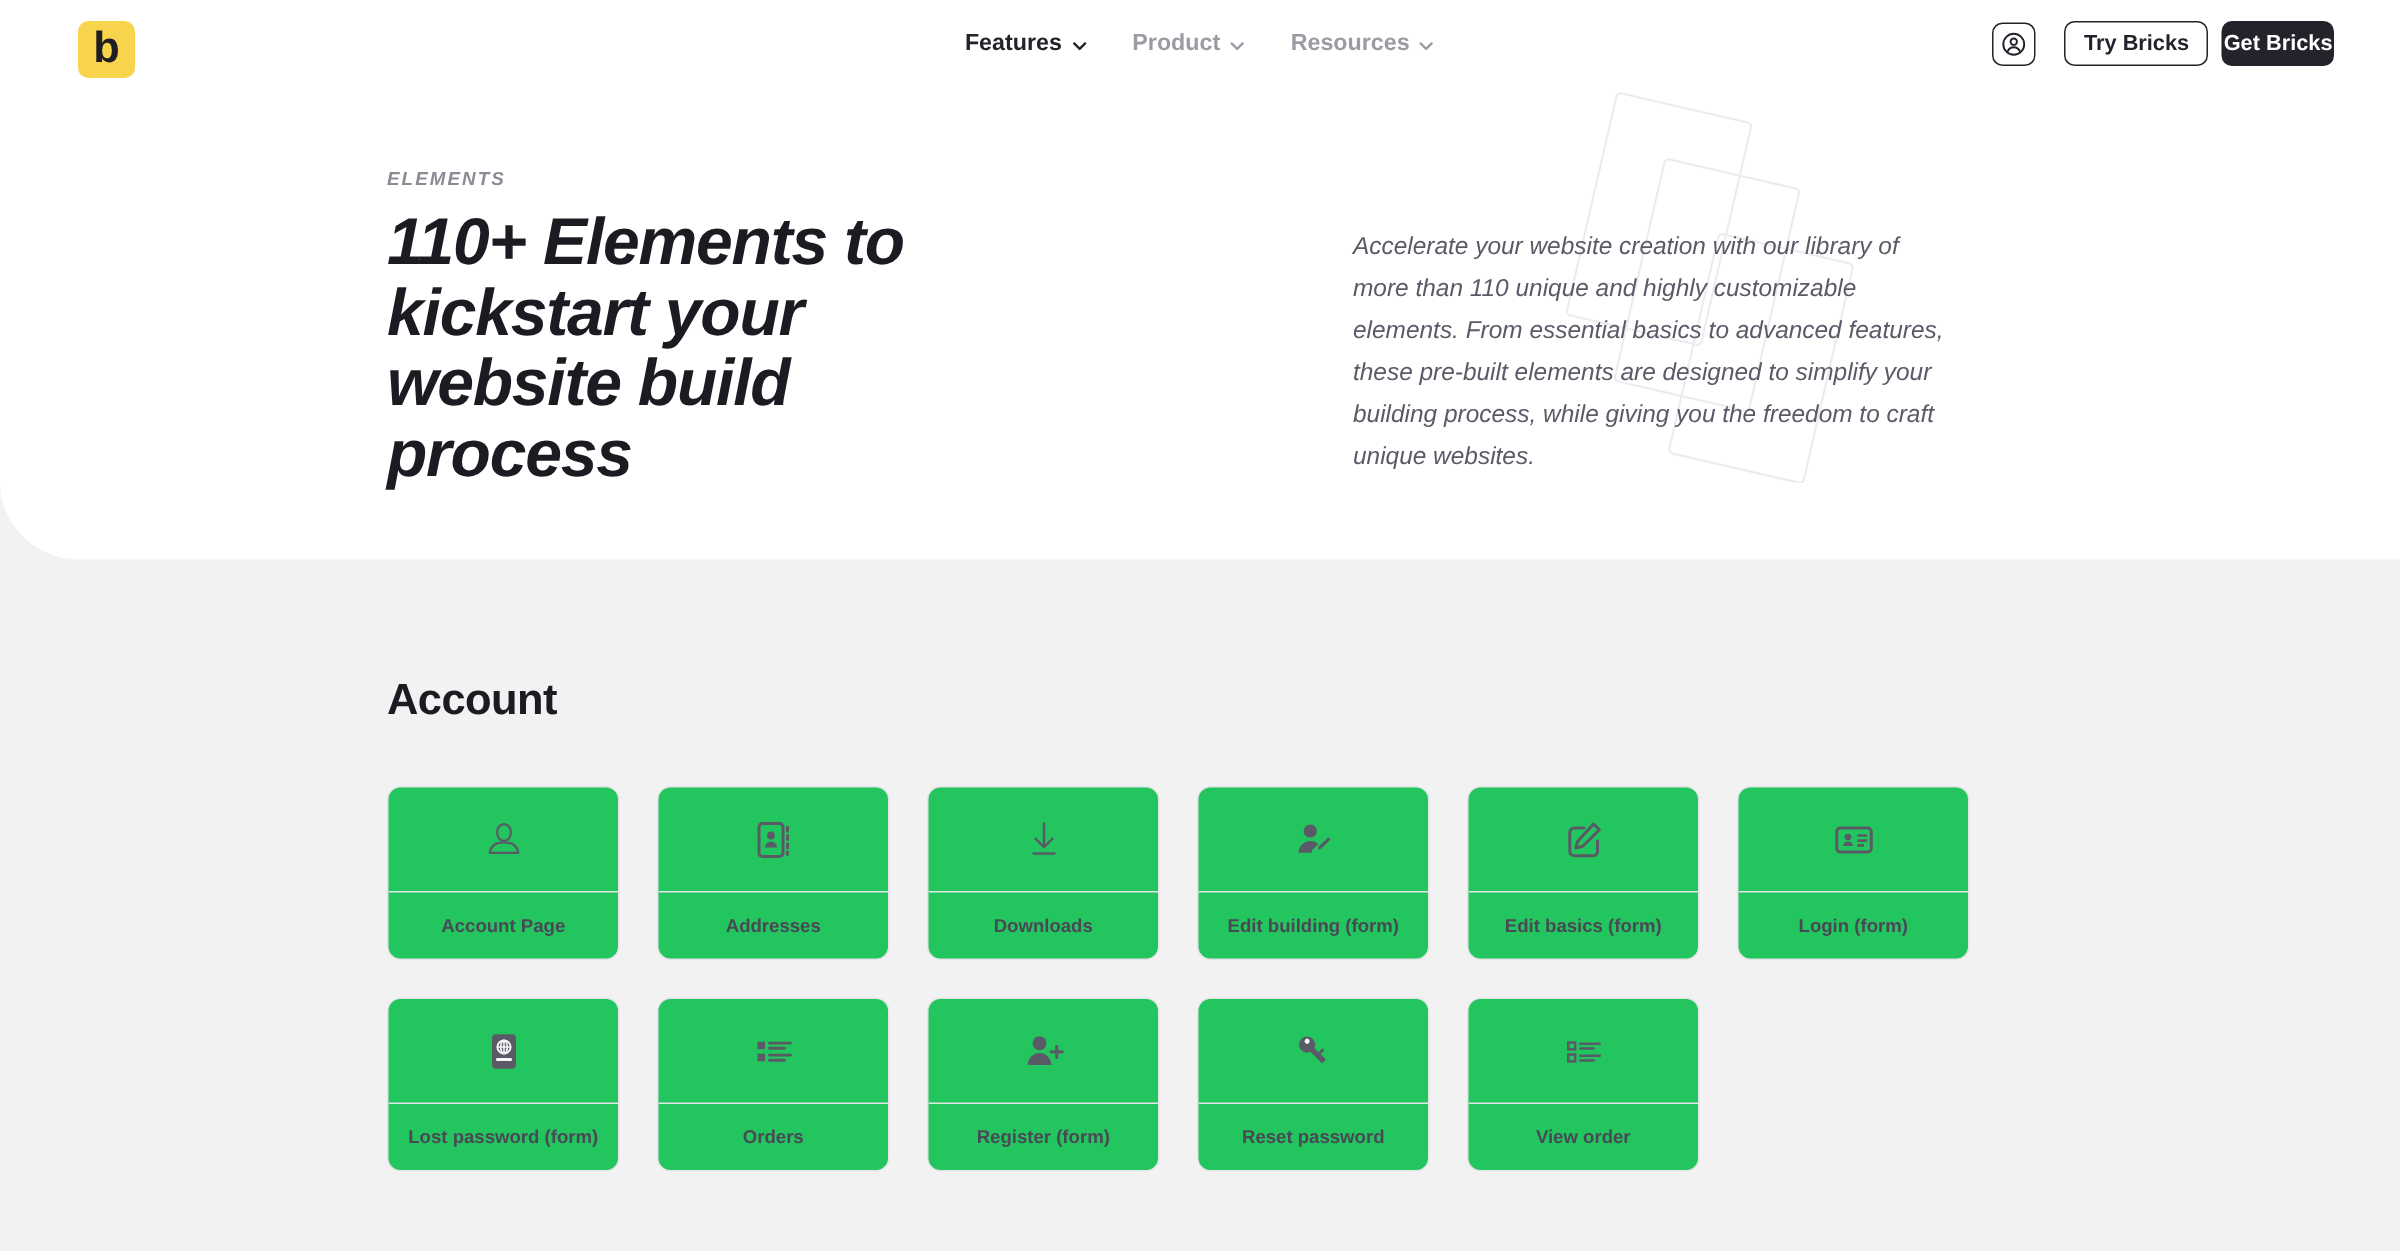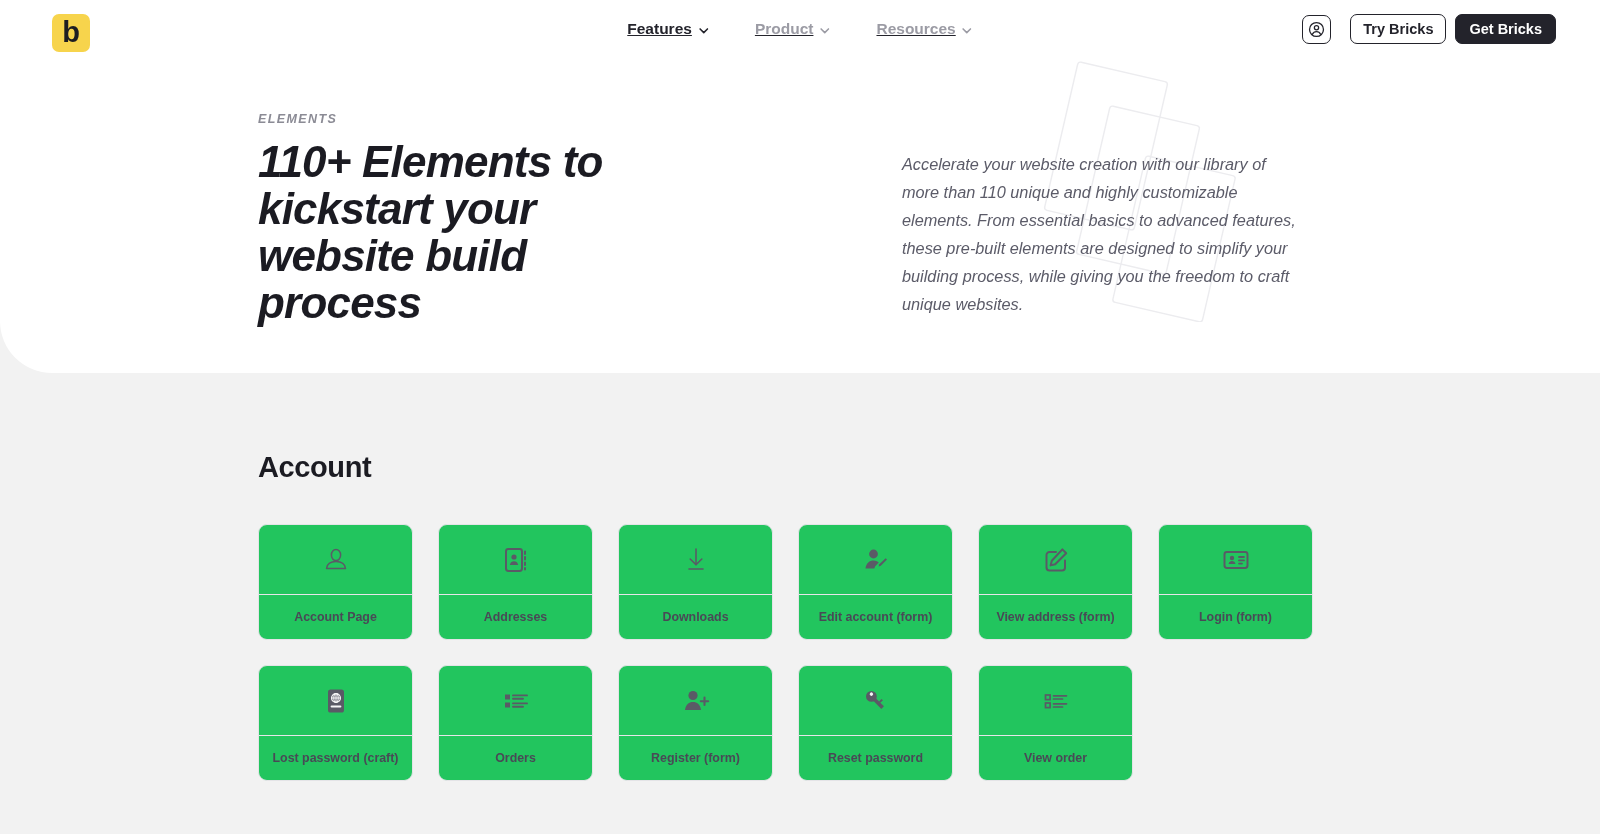--- a/index.html
+++ b/index.html
@@ -70,22 +70,21 @@
     top: -1px;
   }
 
   .nav-links {
     position: absolute;
     left: 50%;
     transform: translateX(-50%);
     top: 20px;
     display: flex;
     align-items: flex-end;
-    gap: 46px;
-    text-decoration: underline;
+    gap: 30px;
   }
   .nav-item {
     display: flex;
     align-items: center;
     gap: 6px;
     font-size: 15.5px;
     font-weight: 700;
     color: #9b9ba4;
     cursor: pointer;
     white-space: nowrap;
@@ -128,21 +127,21 @@
     font-weight: 700;
     display: flex;
     align-items: center;
     cursor: pointer;
     font-family: "Liberation Sans", sans-serif;
     white-space: nowrap;
     margin-left: 10px;
   }
   .btn-dark {
     height: 30px;
-    padding: 0 13px;
+    padding: 0 0;
     border: 1.6px solid #23232b;
     border-radius: 7px;
     background: #23232b;
     color: #ffffff;
     font-size: 14.5px;
     font-weight: 700;
     display: flex;
     align-items: center;
     cursor: pointer;
     font-family: "Liberation Sans", sans-serif;
@@ -351,31 +350,31 @@
     </div>
 
     <div class="card">
       <div class="card-icon">
         <svg width="30" height="30" viewBox="0 0 30 30">
           <circle cx="12.5" cy="9" r="4.4" fill="#5a5a66"></circle>
           <path d="M4.5 23.5 C5.2 18.2 8.6 15.6 12.5 15.6 C14.6 15.6 16.4 16.3 17.8 17.6 L14 21.5 L13.4 23.5 Z" fill="#5a5a66"></path>
           <path d="M24.6 13.2 L26 14.6 L19.8 20.8 L17.6 21.4 L18.2 19.2 Z" fill="#5a5a66"></path>
         </svg>
       </div>
-      <div class="card-label">Edit account (form)</div>
+      <div class="card-label">Edit building (form)</div>
     </div>
 
     <div class="card">
       <div class="card-icon">
         <svg width="28" height="28" viewBox="0 0 28 28">
           <path d="M23 14.5 V21.5 A3 3 0 0 1 20 24.5 H7.5 A3 3 0 0 1 4.5 21.5 V9 A3 3 0 0 1 7.5 6 H14" fill="none" stroke="#5a5a66" stroke-width="2" stroke-linecap="round"></path>
           <path d="M20.4 3.4 L24.2 7.2 L13.2 18.2 L8.6 19.4 L9.8 14.8 Z" fill="none" stroke="#5a5a66" stroke-width="2" stroke-linejoin="round"></path>
         </svg>
       </div>
-      <div class="card-label">View address (form)</div>
+      <div class="card-label">Edit basics (form)</div>
     </div>
 
     <div class="card">
       <div class="card-icon">
         <svg width="30" height="30" viewBox="0 0 30 30">
           <rect x="3.5" y="7" width="23" height="16" rx="2.4" fill="none" stroke="#5a5a66" stroke-width="2"></rect>
           <circle cx="11" cy="13" r="2.2" fill="#5a5a66"></circle>
           <path d="M7.5 19 C8 16.8 9.4 16 11 16 C12.6 16 14 16.8 14.5 19 Z" fill="#5a5a66"></path>
           <path d="M18 12 H23 M18 15.4 H23 M18 18.6 H21" stroke="#5a5a66" stroke-width="1.8" stroke-linecap="round"></path>
         </svg>
@@ -386,21 +385,21 @@
     <div class="card">
       <div class="card-icon">
         <svg width="28" height="28" viewBox="0 0 28 28">
           <rect x="6" y="2.5" width="16" height="23" rx="2.6" fill="#5a5a66"></rect>
           <circle cx="14" cy="11" r="4.4" fill="none" stroke="#f6f6f7" stroke-width="1.3"></circle>
           <path d="M14 6.6 V15.4 M9.6 11 H18.4" stroke="#f6f6f7" stroke-width="1.1"></path>
           <ellipse cx="14" cy="11" rx="2.2" ry="4.4" fill="none" stroke="#f6f6f7" stroke-width="1.1"></ellipse>
           <path d="M9.6 19.4 H18.4" stroke="#f6f6f7" stroke-width="2" stroke-linecap="round"></path>
         </svg>
       </div>
-      <div class="card-label">Lost password (craft)</div>
+      <div class="card-label">Lost password (form)</div>
     </div>
 
     <div class="card">
       <div class="card-icon">
         <svg width="30" height="30" viewBox="0 0 30 30">
           <rect x="4" y="8.5" width="5" height="5" fill="#5a5a66"></rect>
           <rect x="4" y="16.5" width="5" height="5" fill="#5a5a66"></rect>
           <path d="M12 9.4 H26 M12 12.8 H22 M12 17.4 H26 M12 20.8 H22" stroke="#5a5a66" stroke-width="1.9" stroke-linecap="round"></path>
         </svg>
       </div>

